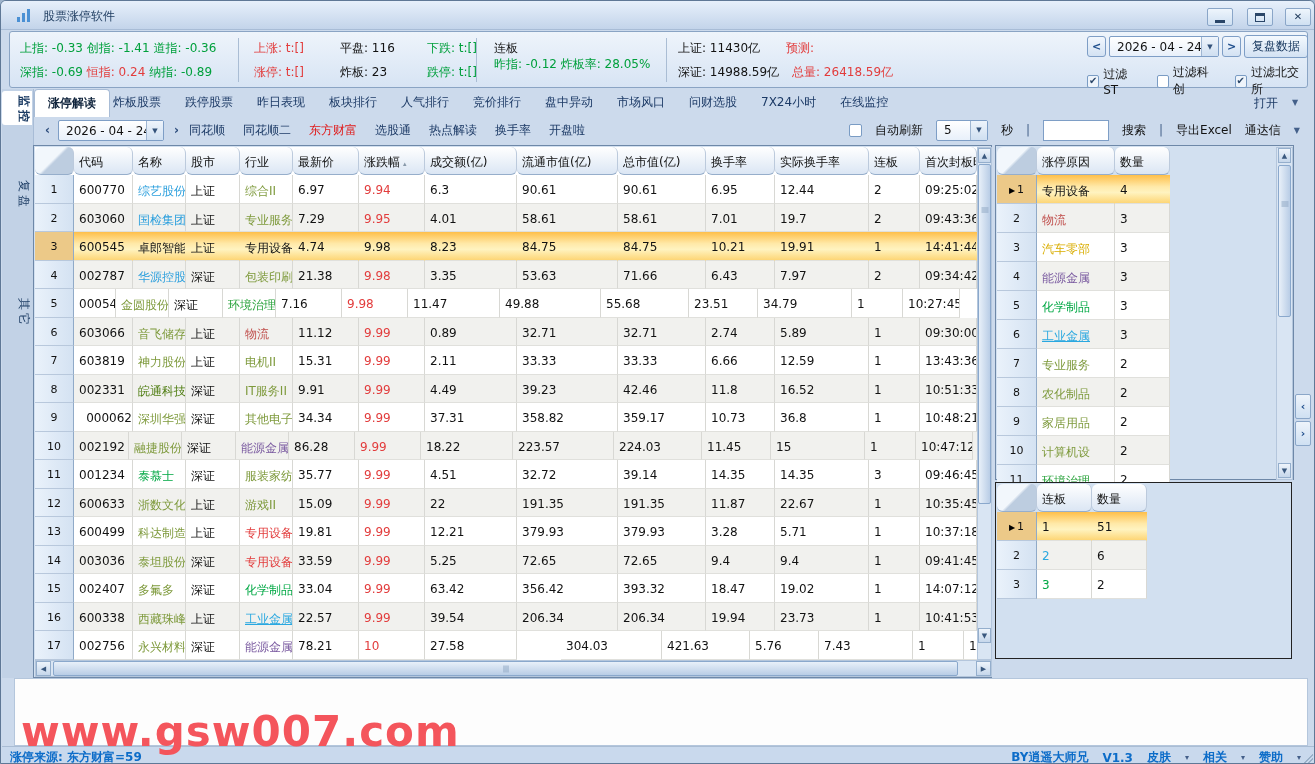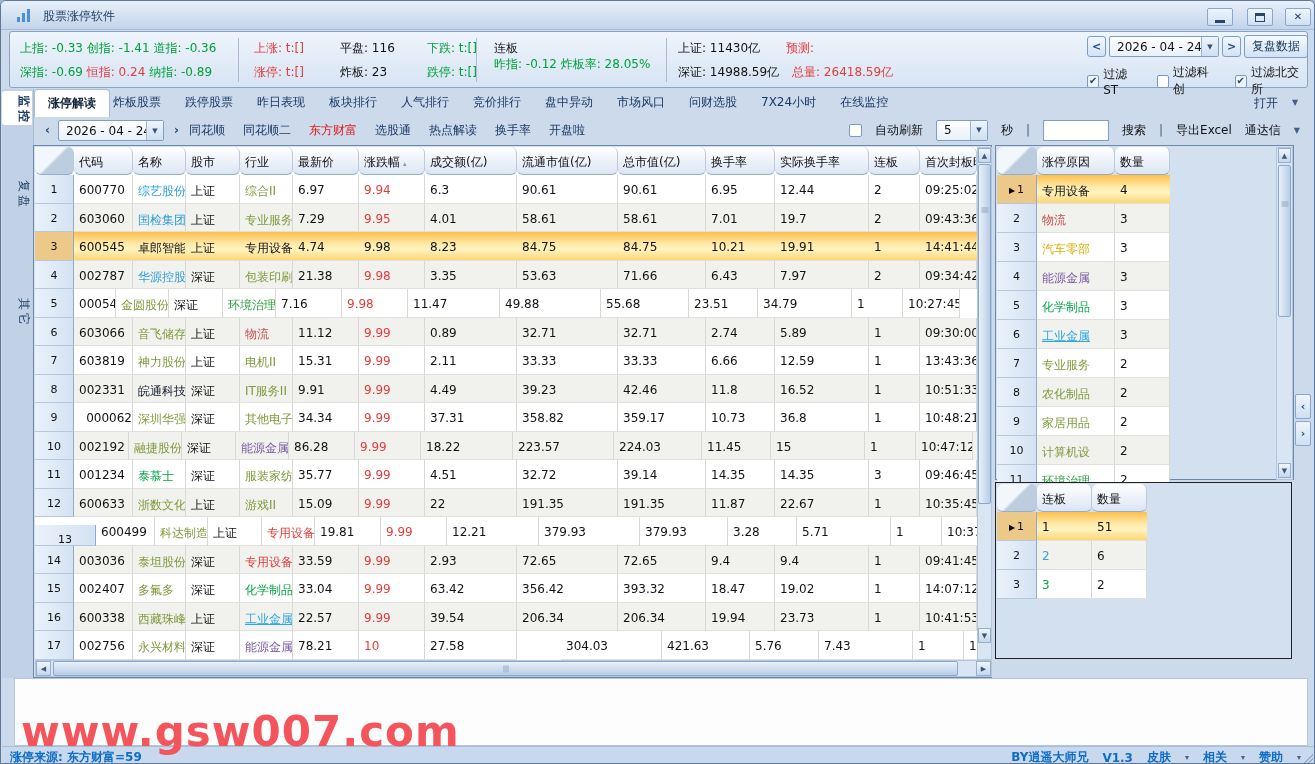--- a/index.html
+++ b/index.html
@@ -356,21 +356,21 @@
           <div class="c" style="width: 101px;">33.33</div>
           <div class="c" style="width: 88px;">33.33</div>
           <div class="c" style="width: 69px;">6.66</div>
           <div class="c" style="width: 94px;">12.59</div>
           <div class="c" style="width: 51px;">1</div>
           <div class="c" style="width: 57px;">13:43:36</div>
         </div>
         <div class="trow alt">
           <div class="c rn" style="width: 39px;">8</div>
           <div class="c" style="width: 59px;">002331</div>
-          <div class="c" style="width: 53px; color: #0f172a;">皖通科技</div>
+          <div class="c" style="width: 53px; color: #4d7c0f;">皖通科技</div>
           <div class="c" style="width: 54px;">深证</div>
           <div class="c" style="width: 53px; color: rgb(126, 154, 60);">IT服务II</div>
           <div class="c" style="width: 66px;">9.91</div>
           <div class="c" style="width: 66px; color: rgb(226, 60, 60);">9.99</div>
           <div class="c" style="width: 92px;">4.49</div>
           <div class="c" style="width: 101px;">39.23</div>
           <div class="c" style="width: 88px;">42.46</div>
           <div class="c" style="width: 69px;">11.8</div>
           <div class="c" style="width: 94px;">16.52</div>
           <div class="c" style="width: 51px;">1</div>
@@ -434,21 +434,21 @@
           <div class="c" style="width: 66px; color: rgb(226, 60, 60);">9.99</div>
           <div class="c" style="width: 92px;">22</div>
           <div class="c" style="width: 101px;">191.35</div>
           <div class="c" style="width: 88px;">191.35</div>
           <div class="c" style="width: 69px;">11.87</div>
           <div class="c" style="width: 94px;">22.67</div>
           <div class="c" style="width: 51px;">1</div>
           <div class="c" style="width: 57px;">10:35:45</div>
         </div>
         <div class="trow">
-          <div class="c rn" style="width: 61px; margin-top: 8px;">13</div>
+          <div class="c rn" style="width: 39px;">13</div>
           <div class="c" style="width: 59px;">600499</div>
           <div class="c" style="width: 53px; color: rgb(126, 154, 60);">科达制造</div>
           <div class="c" style="width: 54px;">上证</div>
           <div class="c" style="width: 53px; color: rgb(226, 60, 60);">专用设备</div>
           <div class="c" style="width: 66px;">19.81</div>
           <div class="c" style="width: 66px; color: rgb(226, 60, 60);">9.99</div>
           <div class="c" style="width: 92px;">12.21</div>
           <div class="c" style="width: 101px;">379.93</div>
           <div class="c" style="width: 88px;">379.93</div>
           <div class="c" style="width: 69px;">3.28</div>
@@ -457,21 +457,21 @@
           <div class="c" style="width: 57px;">10:37:18</div>
         </div>
         <div class="trow alt">
           <div class="c rn" style="width: 39px;">14</div>
           <div class="c" style="width: 59px;">003036</div>
           <div class="c" style="width: 53px; color: rgb(126, 154, 60);">泰坦股份</div>
           <div class="c" style="width: 54px;">深证</div>
           <div class="c" style="width: 53px; color: rgb(226, 60, 60);">专用设备</div>
           <div class="c" style="width: 66px;">33.59</div>
           <div class="c" style="width: 66px; color: rgb(226, 60, 60);">9.99</div>
-          <div class="c" style="width: 92px;">2.93</div>
+          <div class="c" style="width: 92px;">5.25</div>
           <div class="c" style="width: 101px;">72.65</div>
           <div class="c" style="width: 88px;">72.65</div>
           <div class="c" style="width: 69px;">9.4</div>
           <div class="c" style="width: 94px;">9.4</div>
           <div class="c" style="width: 51px;">1</div>
           <div class="c" style="width: 57px;">09:41:45</div>
         </div>
         <div class="trow">
           <div class="c rn" style="width: 39px;">15</div>
           <div class="c" style="width: 59px;">002407</div>

